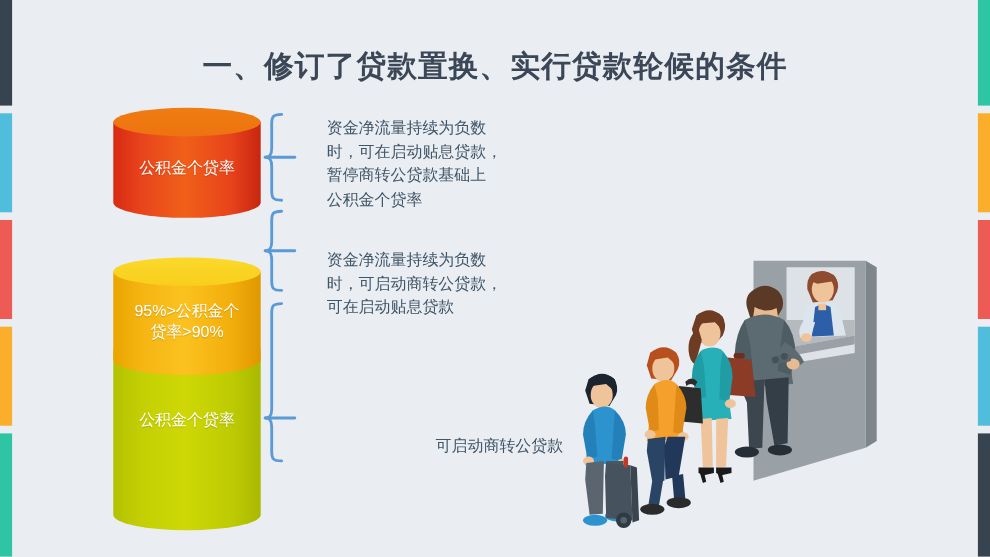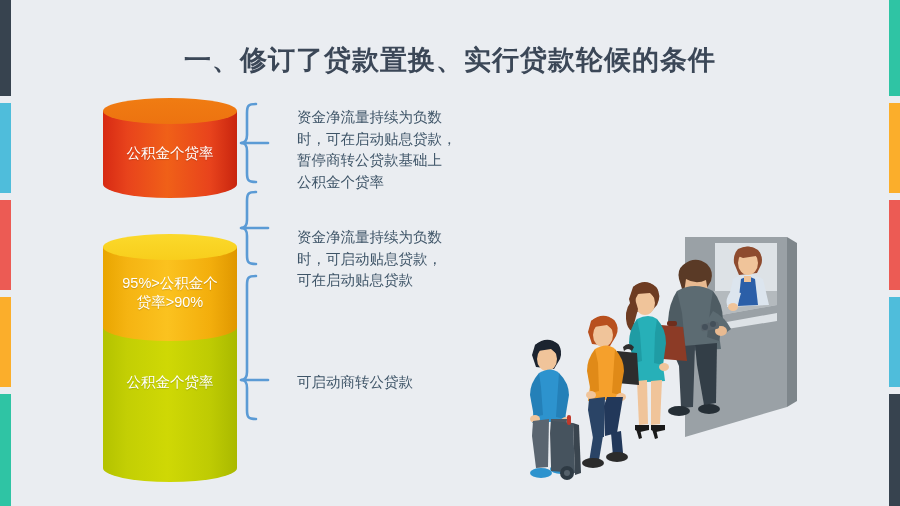--- a/index.html
+++ b/index.html
@@ -103,21 +103,21 @@
   .desc {
     position:absolute;
     left:297px;
     color:#3F5568;
     font-size:14.5px;
     line-height:21.5px;
     width:215px;
   }
   .desc-1 { top:107px; }
   .desc-2 { top:227px; }
-  .desc-3 { top:372px; }
+  .desc-3 { top:396px;text-align:right; }
   .desc p { margin:0; }
 
   
   .illustration {
     position:absolute;
     left:505px; top:235px;
     width:300px; height:260px;
   }
 </style>
 </head>
@@ -196,21 +196,21 @@
 
 <div class="desc desc-1">
   <p>资金净流量持续为负数</p>
   <p>时，可在启动贴息贷款，</p>
   <p>暂停商转公贷款基础上</p>
   <p>公积金个贷率</p>
 </div>
 
 <div class="desc desc-2">
   <p>资金净流量持续为负数</p>
-  <p>时，可启动贴息贷款，</p>
+  <p>时，可启动商转公贷款，</p>
   <p>可在启动贴息贷款</p>
 </div>
 
 <div class="desc desc-3">
   <p>可启动商转公贷款</p>
 </div>
 
 <div class="illustration">
   <svg width="300" height="260" viewBox="0 0 300 260" fill="none">
 

